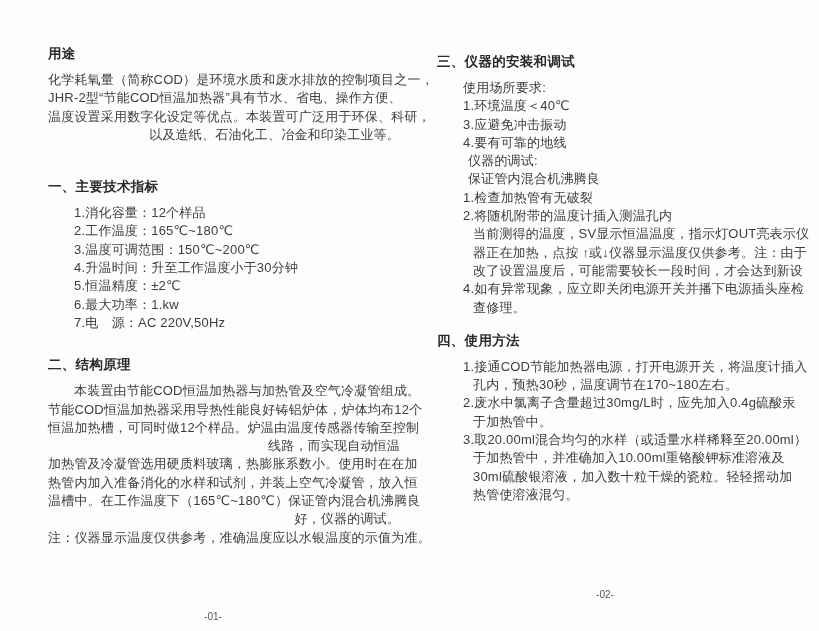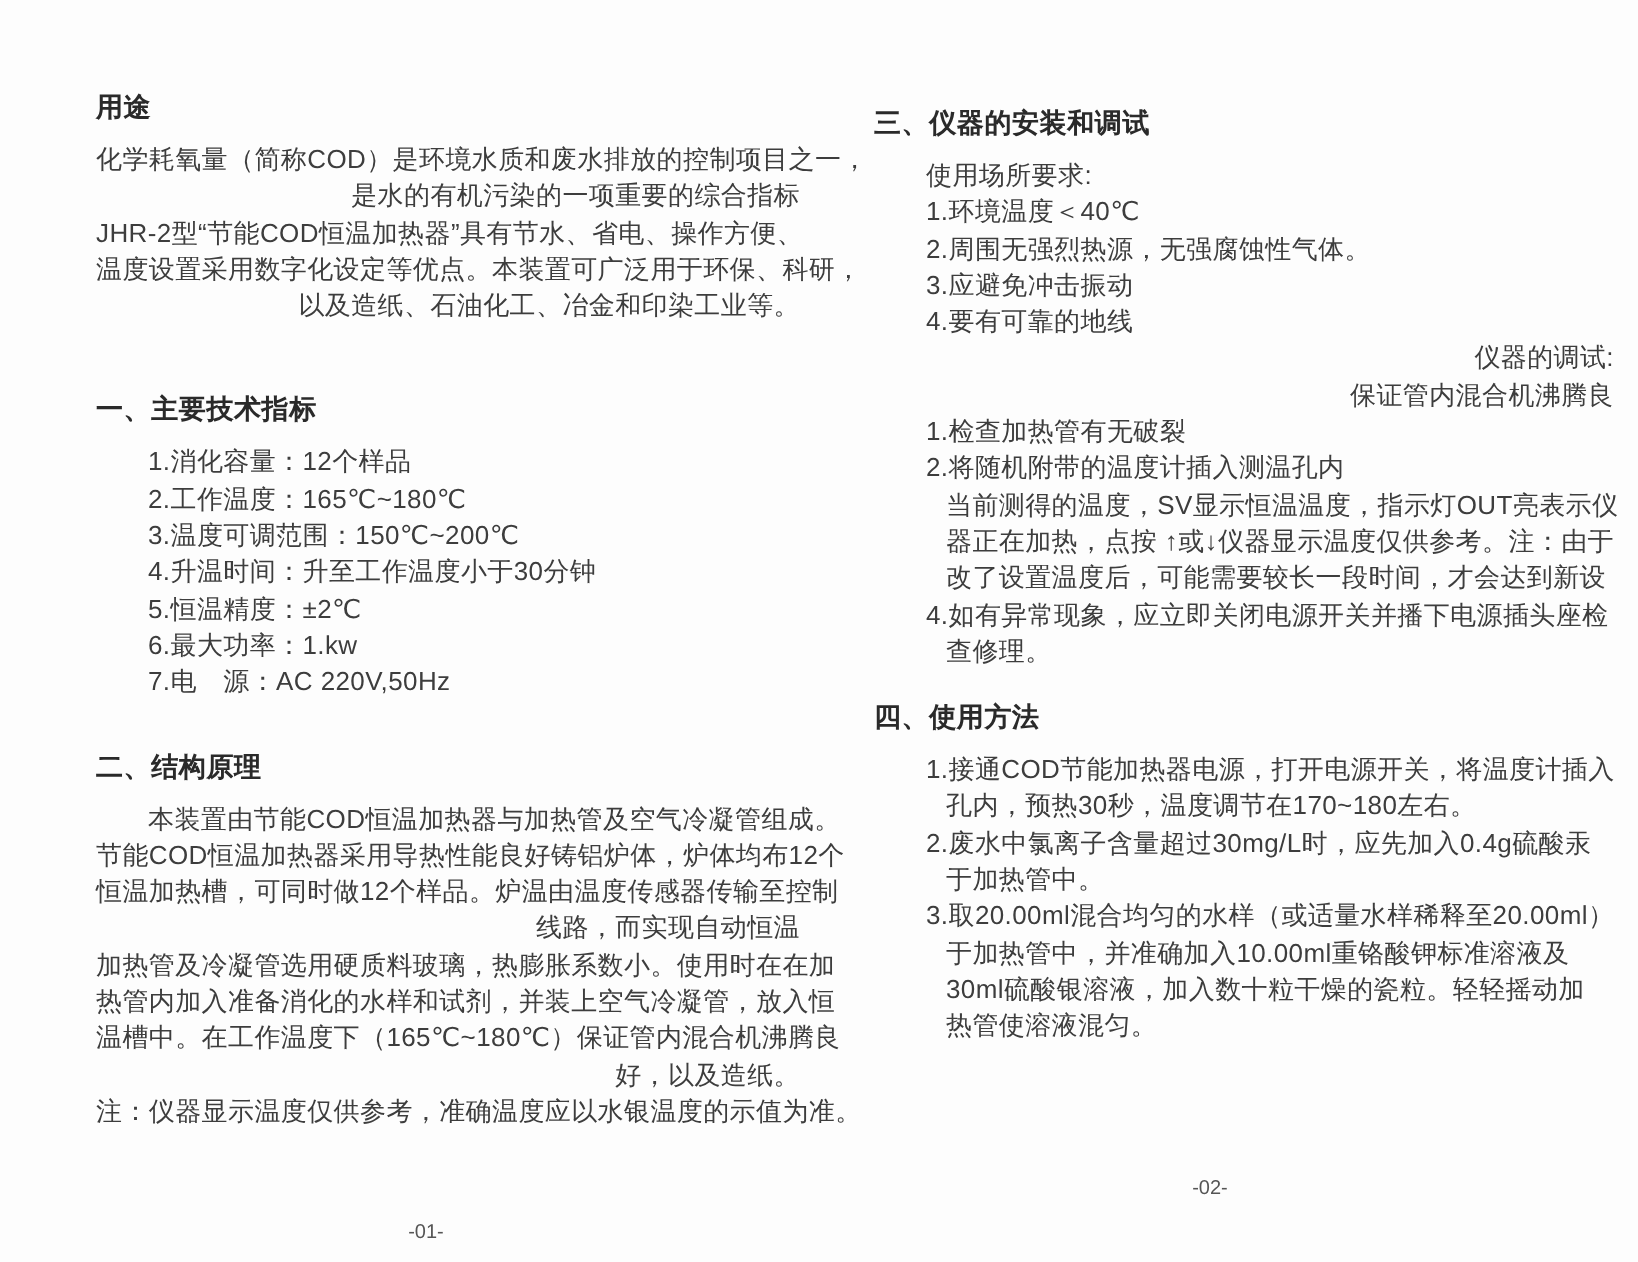--- a/index.html
+++ b/index.html
@@ -33,42 +33,41 @@
     letter-spacing:.3px;
   }
   .line{
     font-size:13px;
     line-height:18.3px;
     letter-spacing:.2px;
     white-space:nowrap;
   }
   .line.i0{padding-left:0;text-align:right;}
   .line.i1{padding-left:26px;}
-  .line.i2{padding-left:31px;text-align:right;}
+  .line.i2{padding-left:31px;}
   .line.i3{padding-left:36px;}
   .pagenum{
     position:absolute;
     font-size:10px;
     color:#555;
     text-align:center;
   }
   #pn1{left:48px;top:611px;width:330px;}
   #pn2{left:437px;top:589px;width:336px;}
 </style>
 </head>
 <body>
 
 <div class="page">
 
   <div class="col" id="col1">
     <div class="section">
       <div class="h">用途</div>
       <div class="lines">
           <div class="line i0">化学耗氧量（简称COD）是环境水质和废水排放的控制项目之一，</div>
-          <div class="line i0">是水的有机污染的一项重要的综合指标</div>
           <div class="line i0">JHR-2型“节能COD恒温加热器”具有节水、省电、操作方便、</div>
           <div class="line i0">温度设置采用数字化设定等优点。本装置可广泛用于环保、科研，</div>
           <div class="line i0">以及造纸、石油化工、冶金和印染工业等。</div>
         </div>
     </div>
     <div class="section sec-gap-lg">
       <div class="h">一、主要技术指标</div>
       <div class="lines">
           <div class="line i1">1.消化容量：12个样品</div>
           <div class="line i1">2.工作温度：165℃~180℃</div>
@@ -82,33 +81,32 @@
     <div class="section sec-gap-md">
       <div class="h">二、结构原理</div>
       <div class="lines">
           <div class="line i1">本装置由节能COD恒温加热器与加热管及空气冷凝管组成。</div>
           <div class="line i0">节能COD恒温加热器采用导热性能良好铸铝炉体，炉体均布12个</div>
           <div class="line i0">恒温加热槽，可同时做12个样品。炉温由温度传感器传输至控制</div>
           <div class="line i0">线路，而实现自动恒温</div>
           <div class="line i0">加热管及冷凝管选用硬质料玻璃，热膨胀系数小。使用时在在加</div>
           <div class="line i0">热管内加入准备消化的水样和试剂，并装上空气冷凝管，放入恒</div>
           <div class="line i0">温槽中。在工作温度下（165℃~180℃）保证管内混合机沸腾良</div>
-          <div class="line i0">好，以及造纸。</div>
+          <div class="line i0">好，仪器的调试。</div>
           <div class="line i0">注：仪器显示温度仅供参考，准确温度应以水银温度的示值为准。</div>
         </div>
     </div>
   </div>
 
   <div class="col" id="col2">
     <div class="section">
       <div class="h">三、仪器的安装和调试</div>
       <div class="lines">
           <div class="line i1">使用场所要求:</div>
           <div class="line i1">1.环境温度＜40℃</div>
-          <div class="line i1">2.周围无强烈热源，无强腐蚀性气体。</div>
           <div class="line i1">3.应避免冲击振动</div>
           <div class="line i1">4.要有可靠的地线</div>
           <div class="line i2">仪器的调试:</div>
           <div class="line i2">保证管内混合机沸腾良</div>
           <div class="line i1">1.检查加热管有无破裂</div>
           <div class="line i1">2.将随机附带的温度计插入测温孔内</div>
           <div class="line i3">当前测得的温度，SV显示恒温温度，指示灯OUT亮表示仪</div>
           <div class="line i3">器正在加热，点按 ↑或↓仪器显示温度仅供参考。注：由于</div>
           <div class="line i3">改了设置温度后，可能需要较长一段时间，才会达到新设</div>
           <div class="line i1">4.如有异常现象，应立即关闭电源开关并播下电源插头座检</div>

